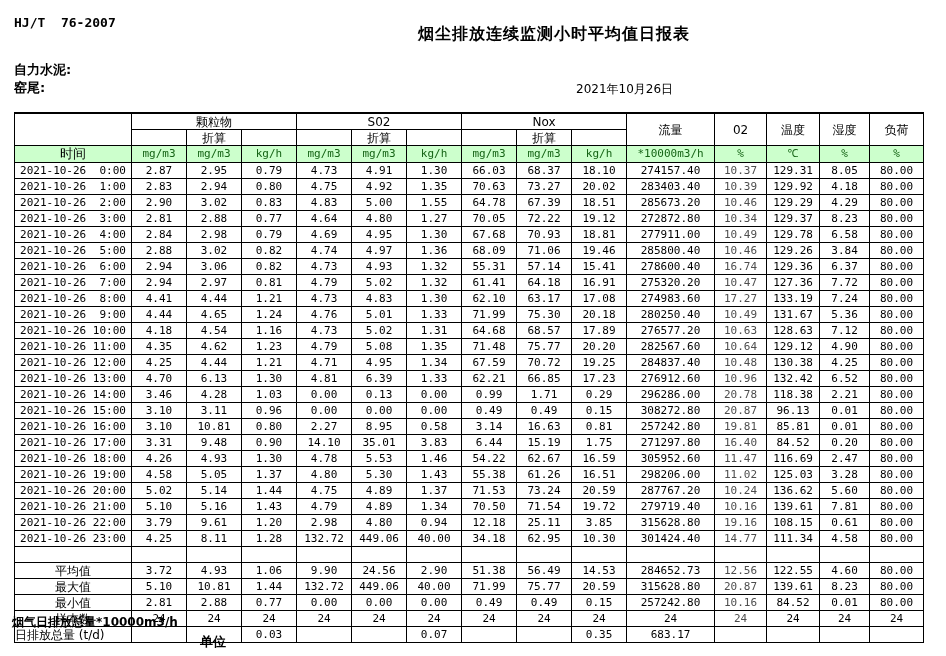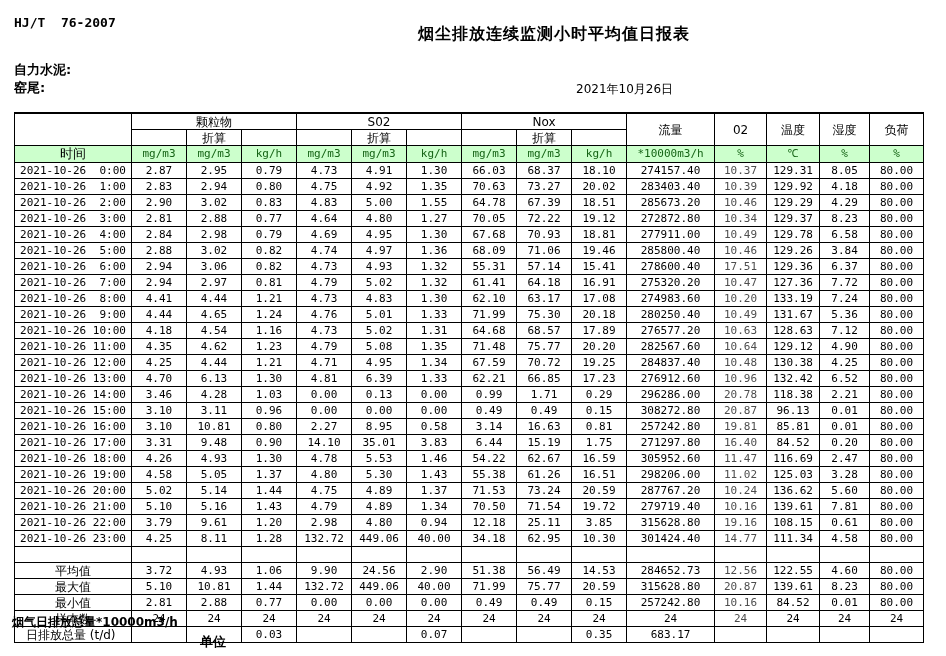--- a/index.html
+++ b/index.html
@@ -27,21 +27,21 @@
     font-family:"DejaVu Sans",sans-serif;font-size:12px;
   }
   table.report tr.h3 td{
     background:#ccffcc;color:#156415;font-size:11px;height:16px;
   }
   table.report tr.h3 td.time-hdr{
     color:#000;font-family:"DejaVu Sans",sans-serif;font-size:13px;
   }
   table.report td.o2-col{color:#4d4d4d;}
   table.report td.sum-label{font-family:"DejaVu Sans",sans-serif;font-size:12px;}
-  table.report td.sum-label.left{text-align:left;padding-left:11px;}
+  table.report td.sum-label.left{text-align:left;padding-left:0;}
   .f-note{left:12px;top:614px;font-size:12px;font-weight:bold;}
   .f-report{left:12px;top:633px;font-size:13px;font-weight:bold;margin-top:27px;}
   .f-unit{left:200px;top:633px;font-size:13px;font-weight:bold;}
 </style>
 </head>
 <body>
 
 <div class="abs doc-code">HJ/T  76-2007</div>
 <div class="abs title">烟尘排放连续监测小时平均值日报表</div>
 <div class="abs company">自力水泥:</div>
@@ -215,21 +215,21 @@
         <td>2.94</td>
         <td>3.06</td>
         <td>0.82</td>
         <td>4.73</td>
         <td>4.93</td>
         <td>1.32</td>
         <td>55.31</td>
         <td>57.14</td>
         <td>15.41</td>
         <td>278600.40</td>
-        <td class="o2-col">17.51</td>
+        <td class="o2-col">16.74</td>
         <td>129.36</td>
         <td>6.37</td>
         <td>80.00</td>
       </tr>
       <tr>
         <td>2021-10-26  7:00</td>
         <td>2.94</td>
         <td>2.97</td>
         <td>0.81</td>
         <td>4.79</td>
@@ -249,21 +249,21 @@
         <td>4.41</td>
         <td>4.44</td>
         <td>1.21</td>
         <td>4.73</td>
         <td>4.83</td>
         <td>1.30</td>
         <td>62.10</td>
         <td>63.17</td>
         <td>17.08</td>
         <td>274983.60</td>
-        <td class="o2-col">10.20</td>
+        <td class="o2-col">17.27</td>
         <td>133.19</td>
         <td>7.24</td>
         <td>80.00</td>
       </tr>
       <tr>
         <td>2021-10-26  9:00</td>
         <td>4.44</td>
         <td>4.65</td>
         <td>1.24</td>
         <td>4.76</td>

